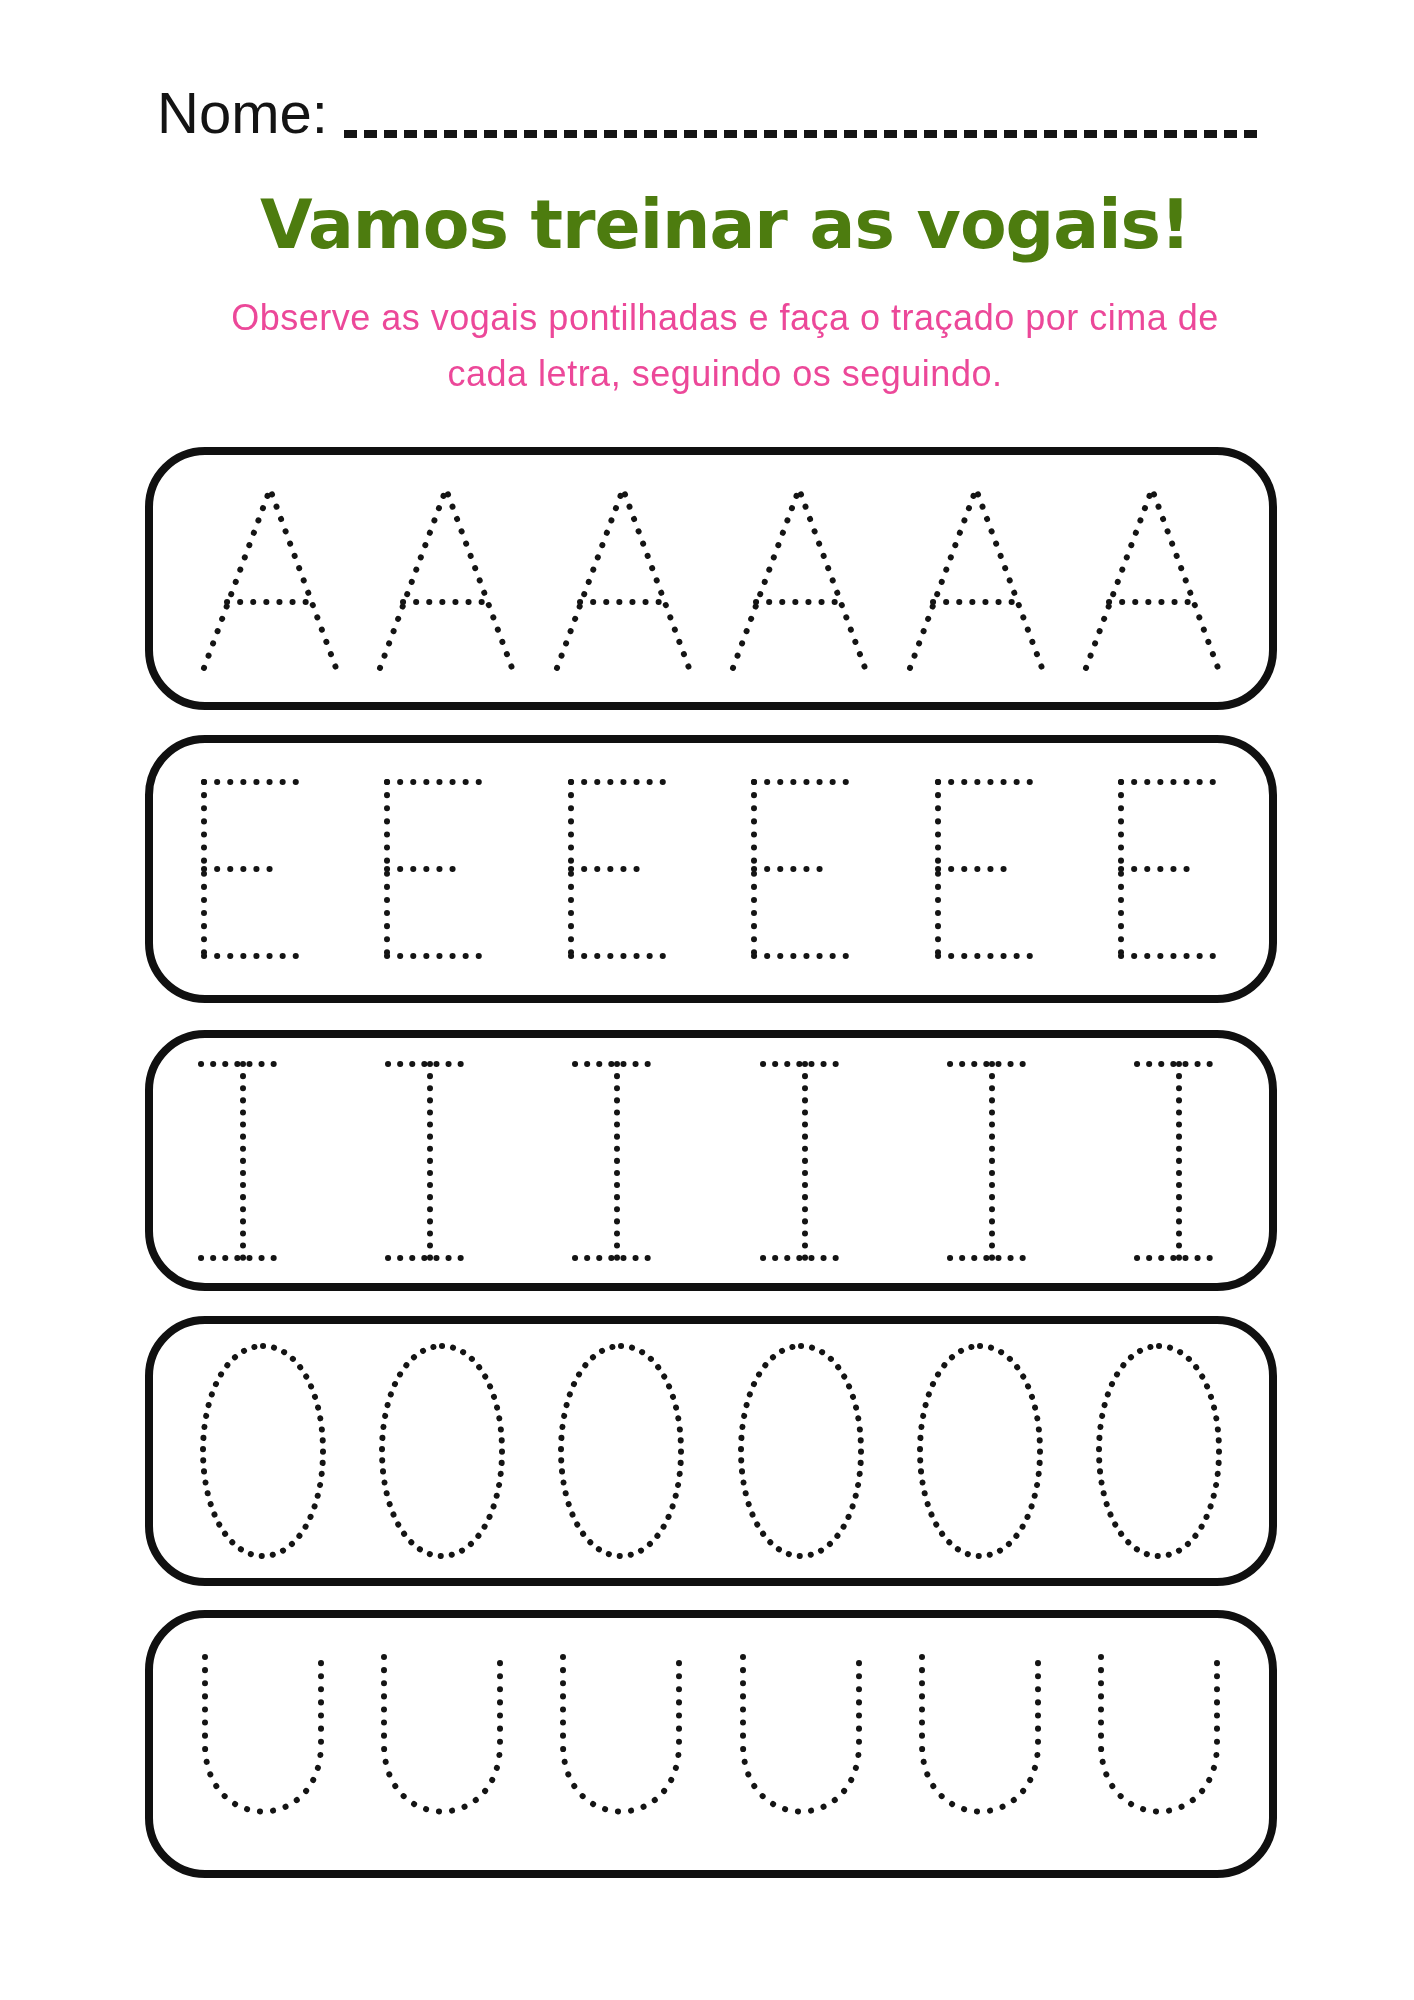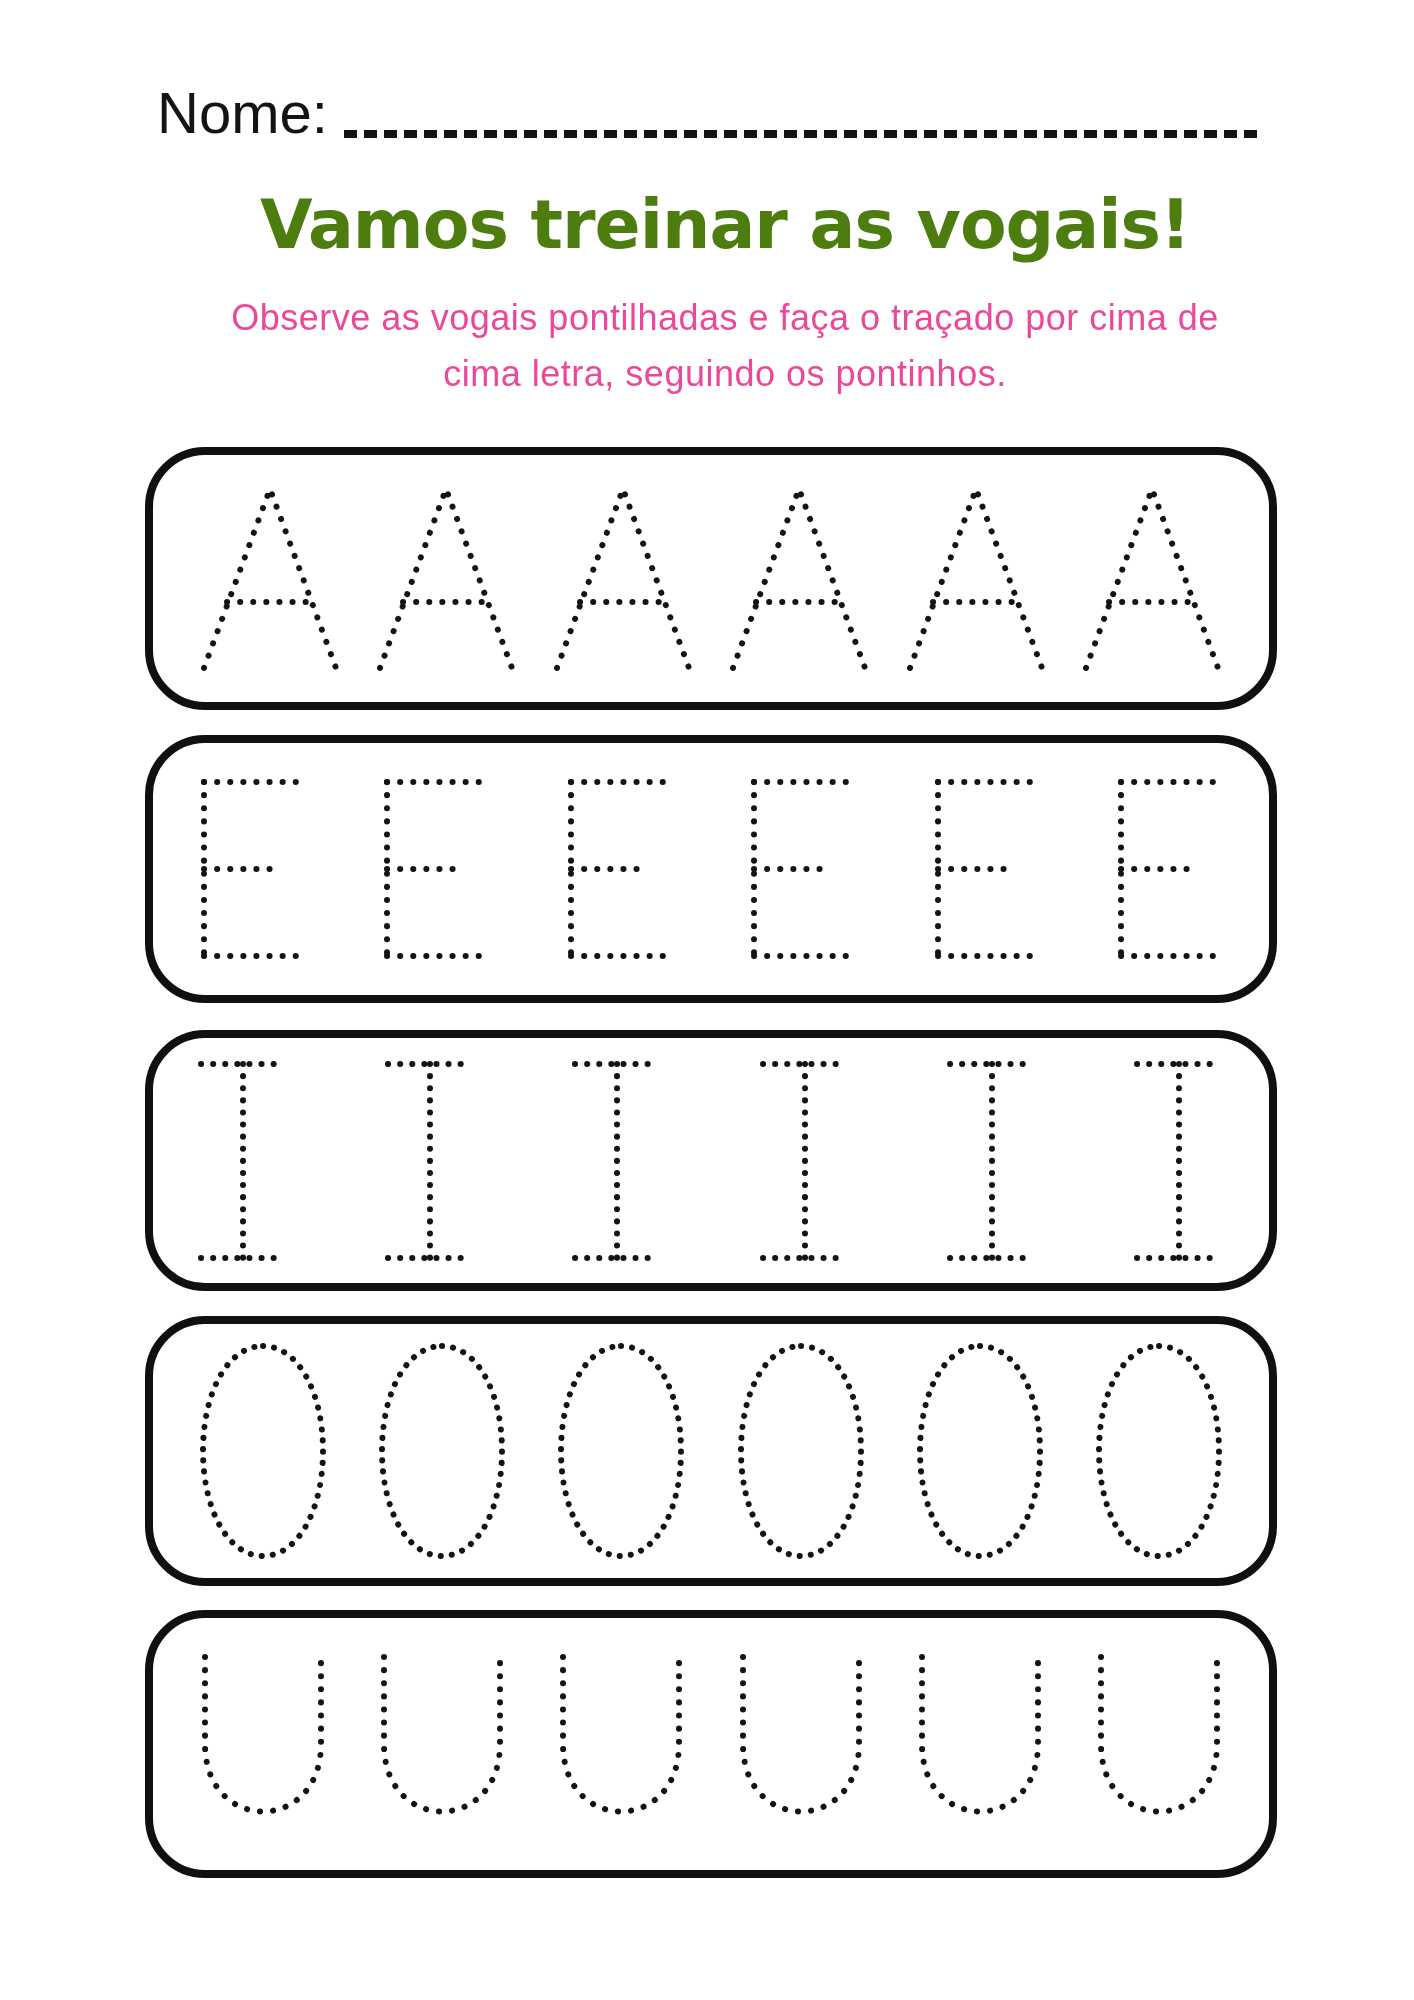--- a/index.html
+++ b/index.html
@@ -95,21 +95,21 @@
 
   <div class="name-row">
     <span class="name-label">Nome:</span>
     <div class="name-line"></div>
   </div>
 
   <h1 class="title">Vamos treinar as vogais!</h1>
 
   <p class="subtitle">
     <span>Observe as vogais pontilhadas e faça o traçado por cima de</span><br>
-    <span>cima letra, seguindo os pontinhos.</span>
+    <span>cada letra, seguindo os seguindo.</span>
   </p>
 
   <div class="letter-box row-a">
       <svg width="150" height="195" viewBox="0 0 150 195" class="dotted-letter">
         <path d="M 9 187 L 75 8 L 141 187" fill="none" stroke="#141414" stroke-width="6" stroke-linecap="round" stroke-dasharray="0.1 13"></path>
         <path d="M 32 121 L 118 121" fill="none" stroke="#141414" stroke-width="6" stroke-linecap="round" stroke-dasharray="0.1 13"></path>
       </svg>
       <svg width="150" height="195" viewBox="0 0 150 195" class="dotted-letter">
         <path d="M 9 187 L 75 8 L 141 187" fill="none" stroke="#141414" stroke-width="6" stroke-linecap="round" stroke-dasharray="0.1 13"></path>
         <path d="M 32 121 L 118 121" fill="none" stroke="#141414" stroke-width="6" stroke-linecap="round" stroke-dasharray="0.1 13"></path>

